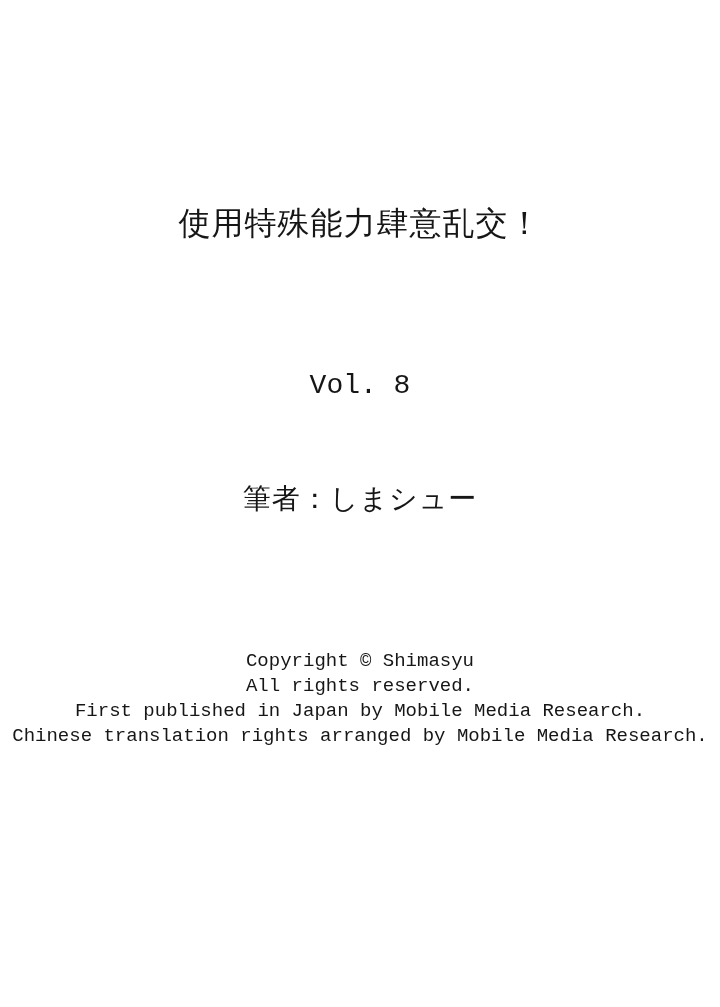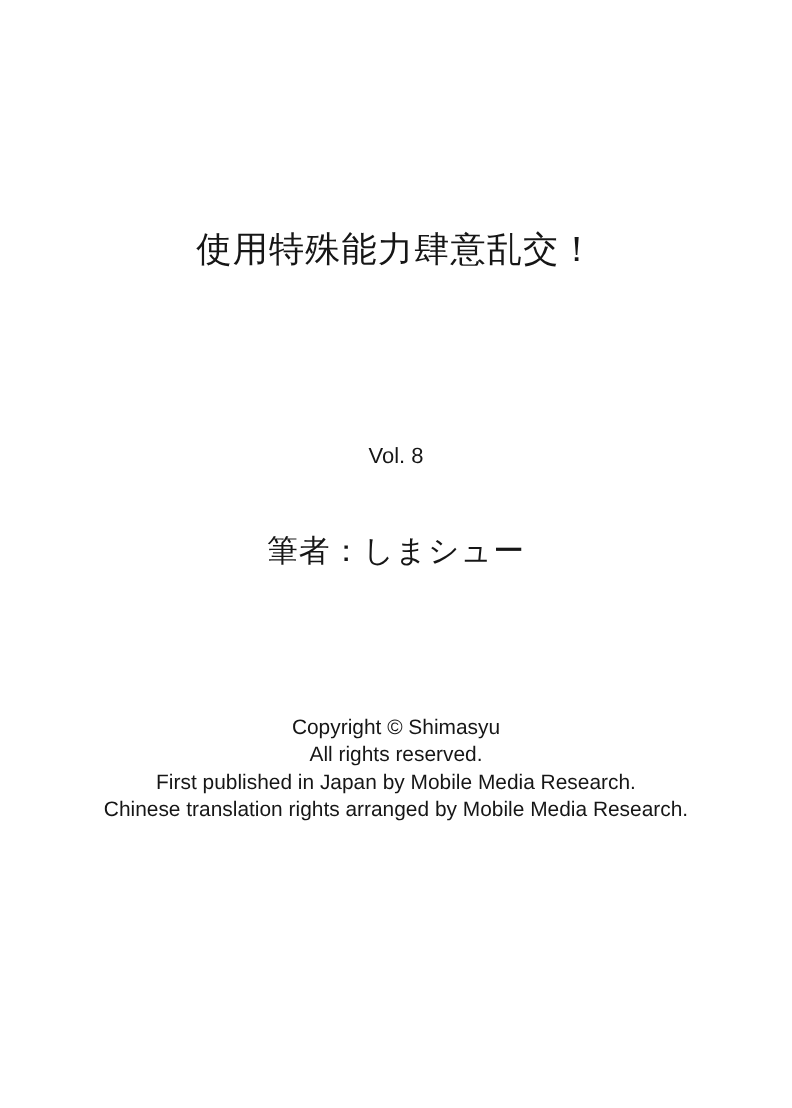--- a/index.html
+++ b/index.html
@@ -3,41 +3,40 @@
   <meta charset="utf-8">
   <style>
     * { margin: 0; padding: 0; box-sizing: border-box; }
     html, body { background: #ffffff; }
     .page {
       position: relative;
       width: 720px;
       height: 1007px;
       background: #ffffff;
       overflow: hidden;
-      font-family: Liberation Sans, sans-serif;
+      font-family: Liberation Mono, monospace;
       color: #161616;
     }
     .centered-line {
       position: absolute;
       left: 0;
       right: 0;
       text-align: center;
     }
     .book-title {
       top: 201px;
       font-size: 32px;
       line-height: 50px;
       font-weight: 400;
       letter-spacing: 1px;
     }
     .volume {
       top: 371px;
-      font-size: 20px;
+      font-size: 28px;
       line-height: 30px;
-      margin-top: 29px;
     }
     .author {
       top: 482px;
       font-size: 28px;
       line-height: 38px;
       letter-spacing: 1px;
     }
     .copyright {
       top: 649px;
       font-size: 19px;

